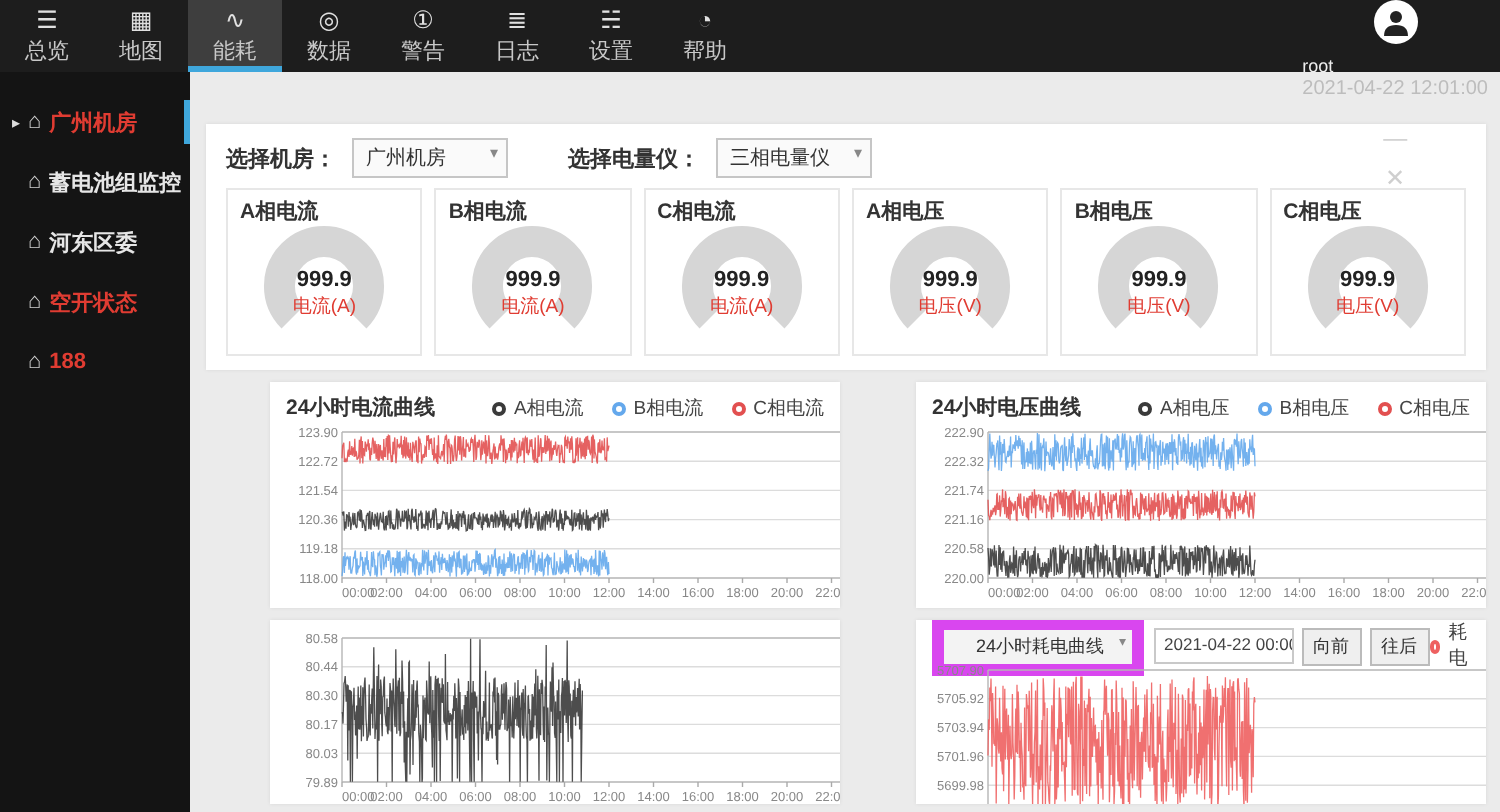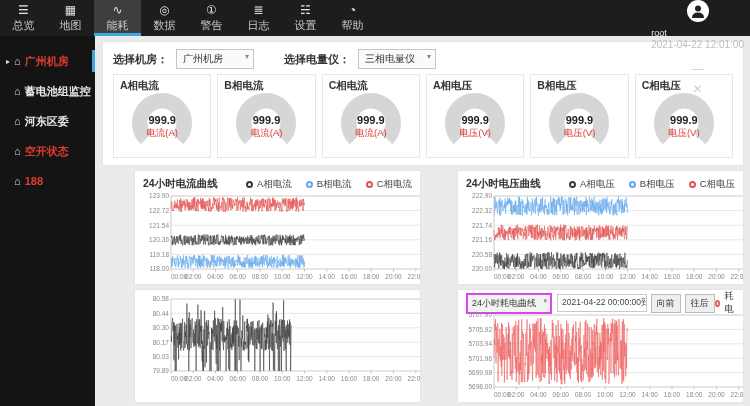--- a/index.html
+++ b/index.html
@@ -34,21 +34,21 @@
   .side-arrow { color:#ddd; font-size:8px; width:8px; visibility:hidden; }
   .side-item.active .side-arrow { visibility:visible; }
   .side-item.active::after { content:""; position:absolute; right:0; top:4px; bottom:4px; width:3px; background:#3fa7dc; }
   .home-icon { color:#cfcfcf; font-size:11px; margin-right:4px; }
   .side-label { color:#e6e6e6; font-size:11px; font-weight:bold; white-space:nowrap; }
   .side-item.red .side-label { color:#e03c32; }
 
   
   .main { position:absolute; left:95px; top:36px; right:0; bottom:0; background:#ebebeb; padding:6px 7px 4px 8px;
           display:flex; flex-direction:column; gap:6px; }
-  .panel-top { background:#fff; padding:6px 10px 7px 10px; box-shadow:0 0 2px rgba(0,0,0,.08); }
+  .panel-top { background:#fff; padding:6px 10px 7px 10px; box-shadow:0 0 2px rgba(0,0,0,.08);margin-top:20px; }
   .filter-row { display:flex; align-items:center; gap:8px; height:22px; font-size:11px; color:#333; }
   .filter-label { font-weight:bold; }
   .selectbox { border:1px solid #c6c6c6; background:#fafafa; font-size:10px; color:#333;
                padding:2px 16px 2px 6px; position:relative; min-width:78px; cursor:pointer; }
   .selectbox .caret { position:absolute; right:4px; top:2px; color:#888; font-size:8px; }
   .filter-gap { width:14px; }
   .gauges-row { display:flex; gap:6px; margin-top:4px; }
   .gauge-card { flex:1; border:1px solid #e7e7e7; height:84px; padding:4px 6px; position:relative; }
   .gauge-title { font-size:10.5px; font-weight:bold; color:#333; }
   .gauge-wrap { position:absolute; left:50%; top:17px; transform:translateX(-50%); width:62px; height:62px; }
@@ -63,22 +63,22 @@
   .chart-head { display:flex; align-items:center; height:16px; flex:0 0 auto; }
   .chart-title { font-size:10.5px; font-weight:bold; color:#333; white-space:nowrap; }
   .legend { margin-left:auto; display:flex; gap:14px; align-items:center; }
   .legend-item { display:flex; align-items:center; gap:4px; cursor:pointer; }
   .legend-marker { width:7px; height:7px; border-radius:50%; border:2px solid #000; background:#fff; }
   .legend-label { font-size:9.5px; color:#444; }
   .chart-plot { flex:1; position:relative; }
   .chart-plot svg { position:absolute; left:0; top:0; }
 
   
-  .ctl-select { border:2px solid #d946ef; background:#f3f3f3; font-size:9px; color:#333;
-                padding:2px 14px 2px 4px; position:relative; cursor:pointer; white-space:nowrap; }
+  .ctl-select { border:6px solid #d946ef; background:#f3f3f3; font-size:9px; color:#333;
+                padding:2px 14px 2px 16px; position:relative; cursor:pointer; white-space:nowrap; }
   .ctl-select .caret { position:absolute; right:3px; top:2px; color:#888; font-size:7px; }
   .date-input { border:1px solid #c9c9c9; background:#fff; font-size:8.5px; color:#444;
                 padding:2px 4px; margin-left:5px; width:208px; white-space:nowrap; overflow:hidden; }
   .ctl-btn { border:1px solid #bbb; background:#efefef; font-size:9px; color:#333;
              padding:2px 5px; margin-left:4px; cursor:pointer; white-space:nowrap;text-align:center; }
 </style>
 </head>
 <body>
 
 <div class="topbar">

